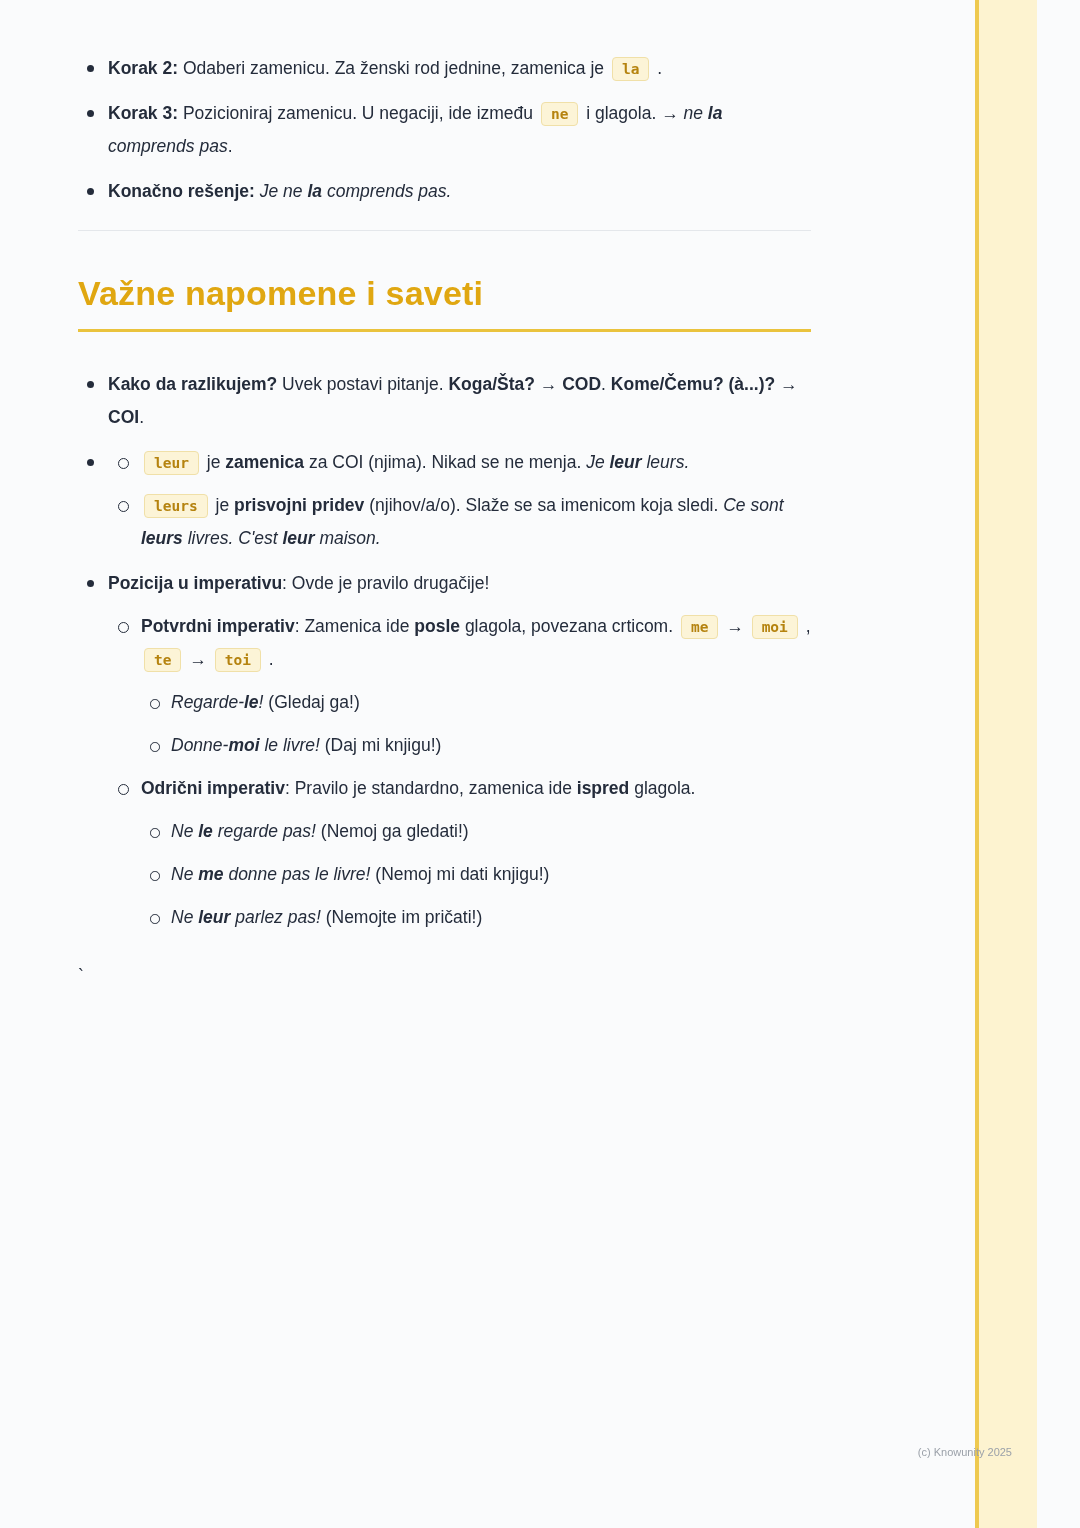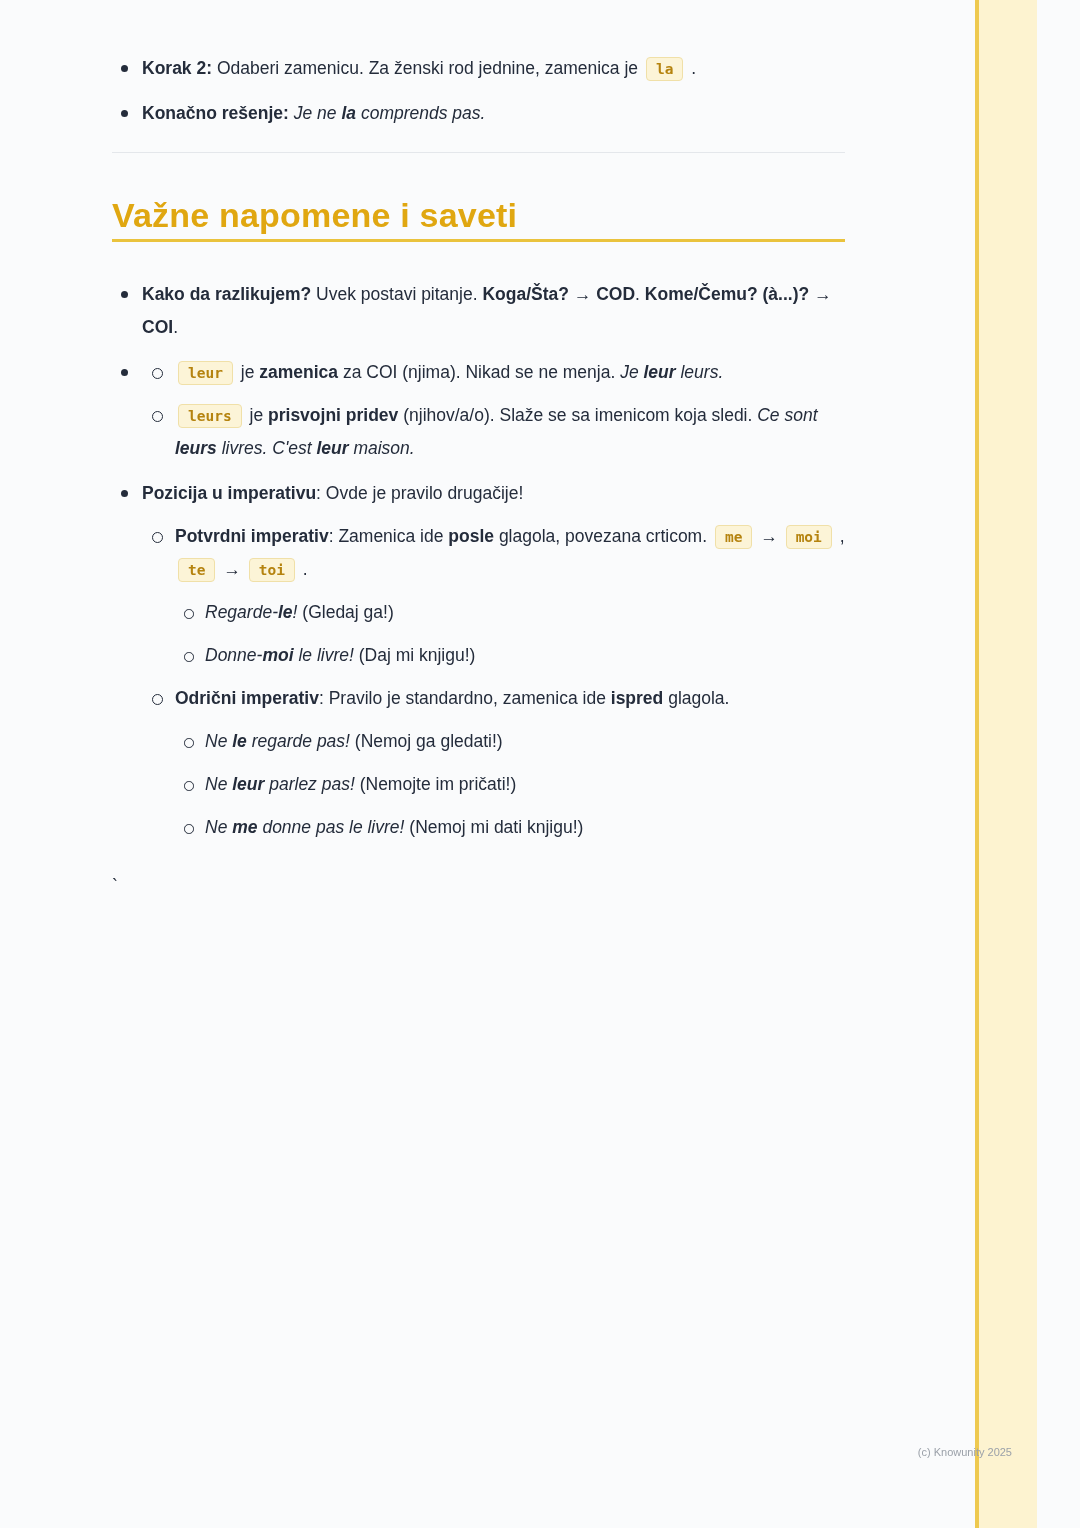--- a/index.html
+++ b/index.html
@@ -15,21 +15,21 @@
     background:#fafbfc;
     overflow:hidden;
   }
   .side-strip {
     position:absolute; top:0; right:43px;
     width:62px; height:100%;
     background:#fdf3d0;
     border-left:4px solid #eec94f;
   }
   .content {
-    position:absolute; left:112px; top:52px; width:733px;
+    position:absolute; left:78px; top:52px; width:733px;
     font-size:17.5px; line-height:33px;
   }
   ul.list { list-style:none; }
   .li { position:relative; }
   .lvl1 > .li { padding-left:30px; margin-bottom:12px; }
   .lvl1 > .li::before {
     content:""; position:absolute; left:9px; top:13px;
     width:7px; height:7px; border-radius:50%;
     background:#242c3b;
   }
@@ -48,21 +48,21 @@
     border:1.6px solid #242c3b; background:transparent;
   }
   .divider {
     border:none; border-top:1px solid #e4e7eb;
     margin-top:22px;
   }
   .heading {
     margin-top:42px;
     font-size:34px; font-weight:700; line-height:40px;
     color:#e0a711;
-    padding-bottom:4px;
+    padding-bottom:16px;
     border-bottom:3px solid #eac33d;
     margin-bottom:36px;
     letter-spacing:0.2px;
   }
   .seg.normal { }
   .seg.bold { font-weight:700; }
   .seg.italic { font-style:italic; }
   .seg.bolditalic { font-weight:700; font-style:italic; }
   .seg.code {
     font-family:"DejaVu Sans Mono","Liberation Mono",monospace;
@@ -91,20 +91,23 @@
 <body>
 
 <div class="page">
   <div class="side-strip"></div>
 
   <main class="content">
 
     <ul class="list lvl1">
       <li class="li">
         <span class="txt"><span class="seg bold">Korak 2:</span><span class="seg normal"> Odaberi zamenicu. Za ženski rod jednine, zamenica je </span><span class="seg code">la</span><span class="seg normal"> .</span></span>
+      </li>
+      <li class="li">
+        <span class="txt"><span class="seg bold">Korak 3:</span><span class="seg normal"> Pozicioniraj zamenicu. U negaciji, ide između </span><span class="seg code">ne</span><span class="seg normal"> i glagola. → </span><span class="seg italic">ne </span><span class="seg bolditalic">la</span><span class="seg italic"> comprends pas</span><span class="seg normal">.</span></span>
       </li>
       <li class="li">
         <span class="txt"><span class="seg bold">Konačno rešenje:</span><span class="seg normal"> </span><span class="seg italic">Je ne </span><span class="seg bolditalic">la</span><span class="seg italic"> comprends pas.</span></span>
       </li>
     </ul>
 
     <hr class="divider">
 
     <h1 class="heading">Važne napomene i saveti</h1>
 
@@ -141,24 +144,24 @@
             </ul>
           </li>
 
           <li class="li">
             <span class="txt"><span class="seg bold">Odrični imperativ</span><span class="seg normal">: Pravilo je standardno, zamenica ide </span><span class="seg bold">ispred</span><span class="seg normal"> glagola.</span></span>
             <ul class="list lvl3">
               <li class="li">
                 <span class="txt"><span class="seg italic">Ne </span><span class="seg bolditalic">le</span><span class="seg italic"> regarde pas!</span><span class="seg normal"> (Nemoj ga gledati!)</span></span>
               </li>
               <li class="li">
-                <span class="txt"><span class="seg italic">Ne </span><span class="seg bolditalic">leur</span><span class="seg italic"> parlez pas!</span><span class="seg normal"> (Nemojte im pričati!)</span></span>
+                <span class="txt"><span class="seg italic">Ne </span><span class="seg bolditalic">me</span><span class="seg italic"> donne pas le livre!</span><span class="seg normal"> (Nemoj mi dati knjigu!)</span></span>
               </li>
               <li class="li">
-                <span class="txt"><span class="seg italic">Ne </span><span class="seg bolditalic">me</span><span class="seg italic"> donne pas le livre!</span><span class="seg normal"> (Nemoj mi dati knjigu!)</span></span>
+                <span class="txt"><span class="seg italic">Ne </span><span class="seg bolditalic">leur</span><span class="seg italic"> parlez pas!</span><span class="seg normal"> (Nemojte im pričati!)</span></span>
               </li>
             </ul>
           </li>
 
         </ul>
       </li>
 
     </ul>
 
     <div class="stray">`</div>

